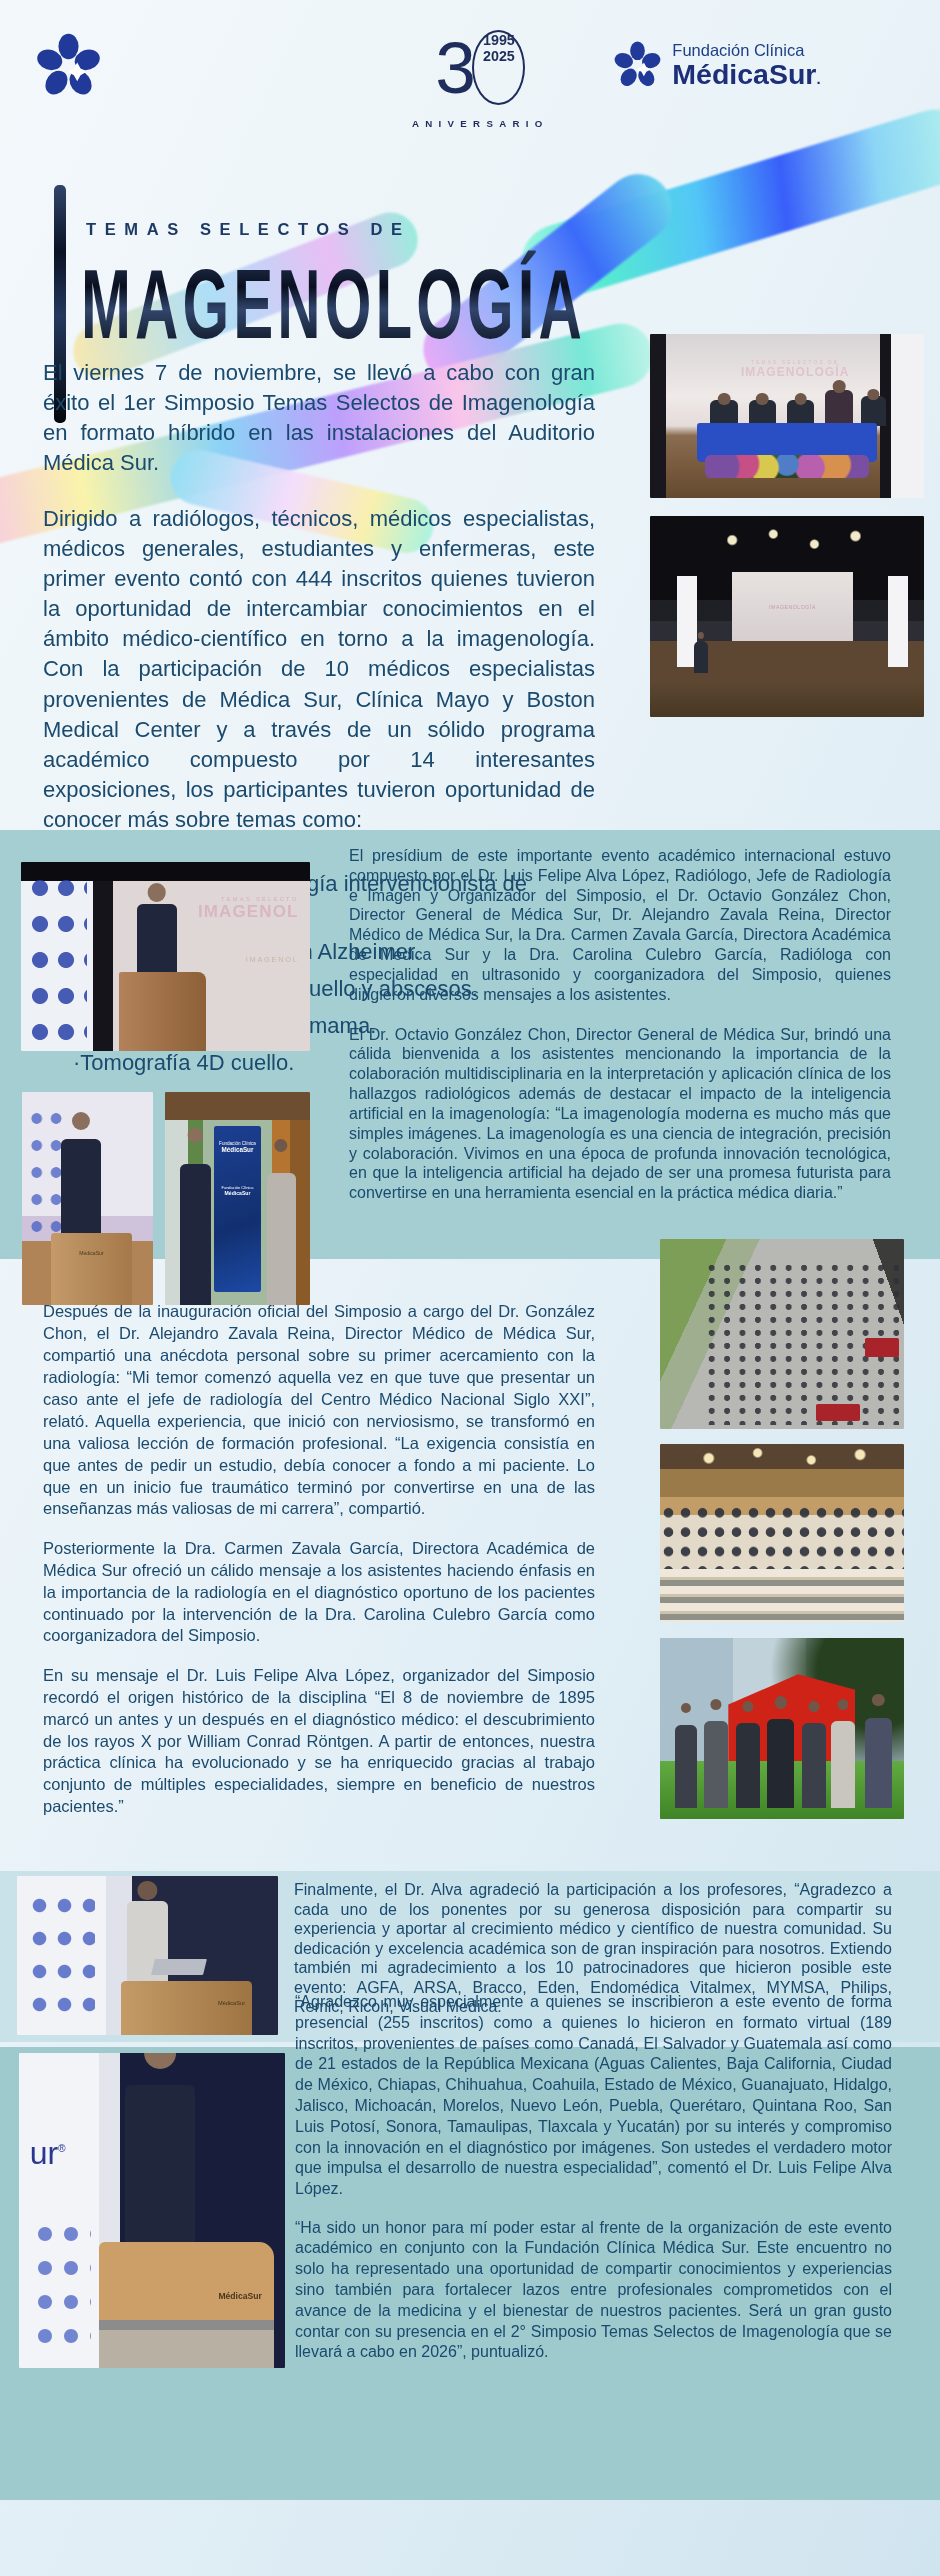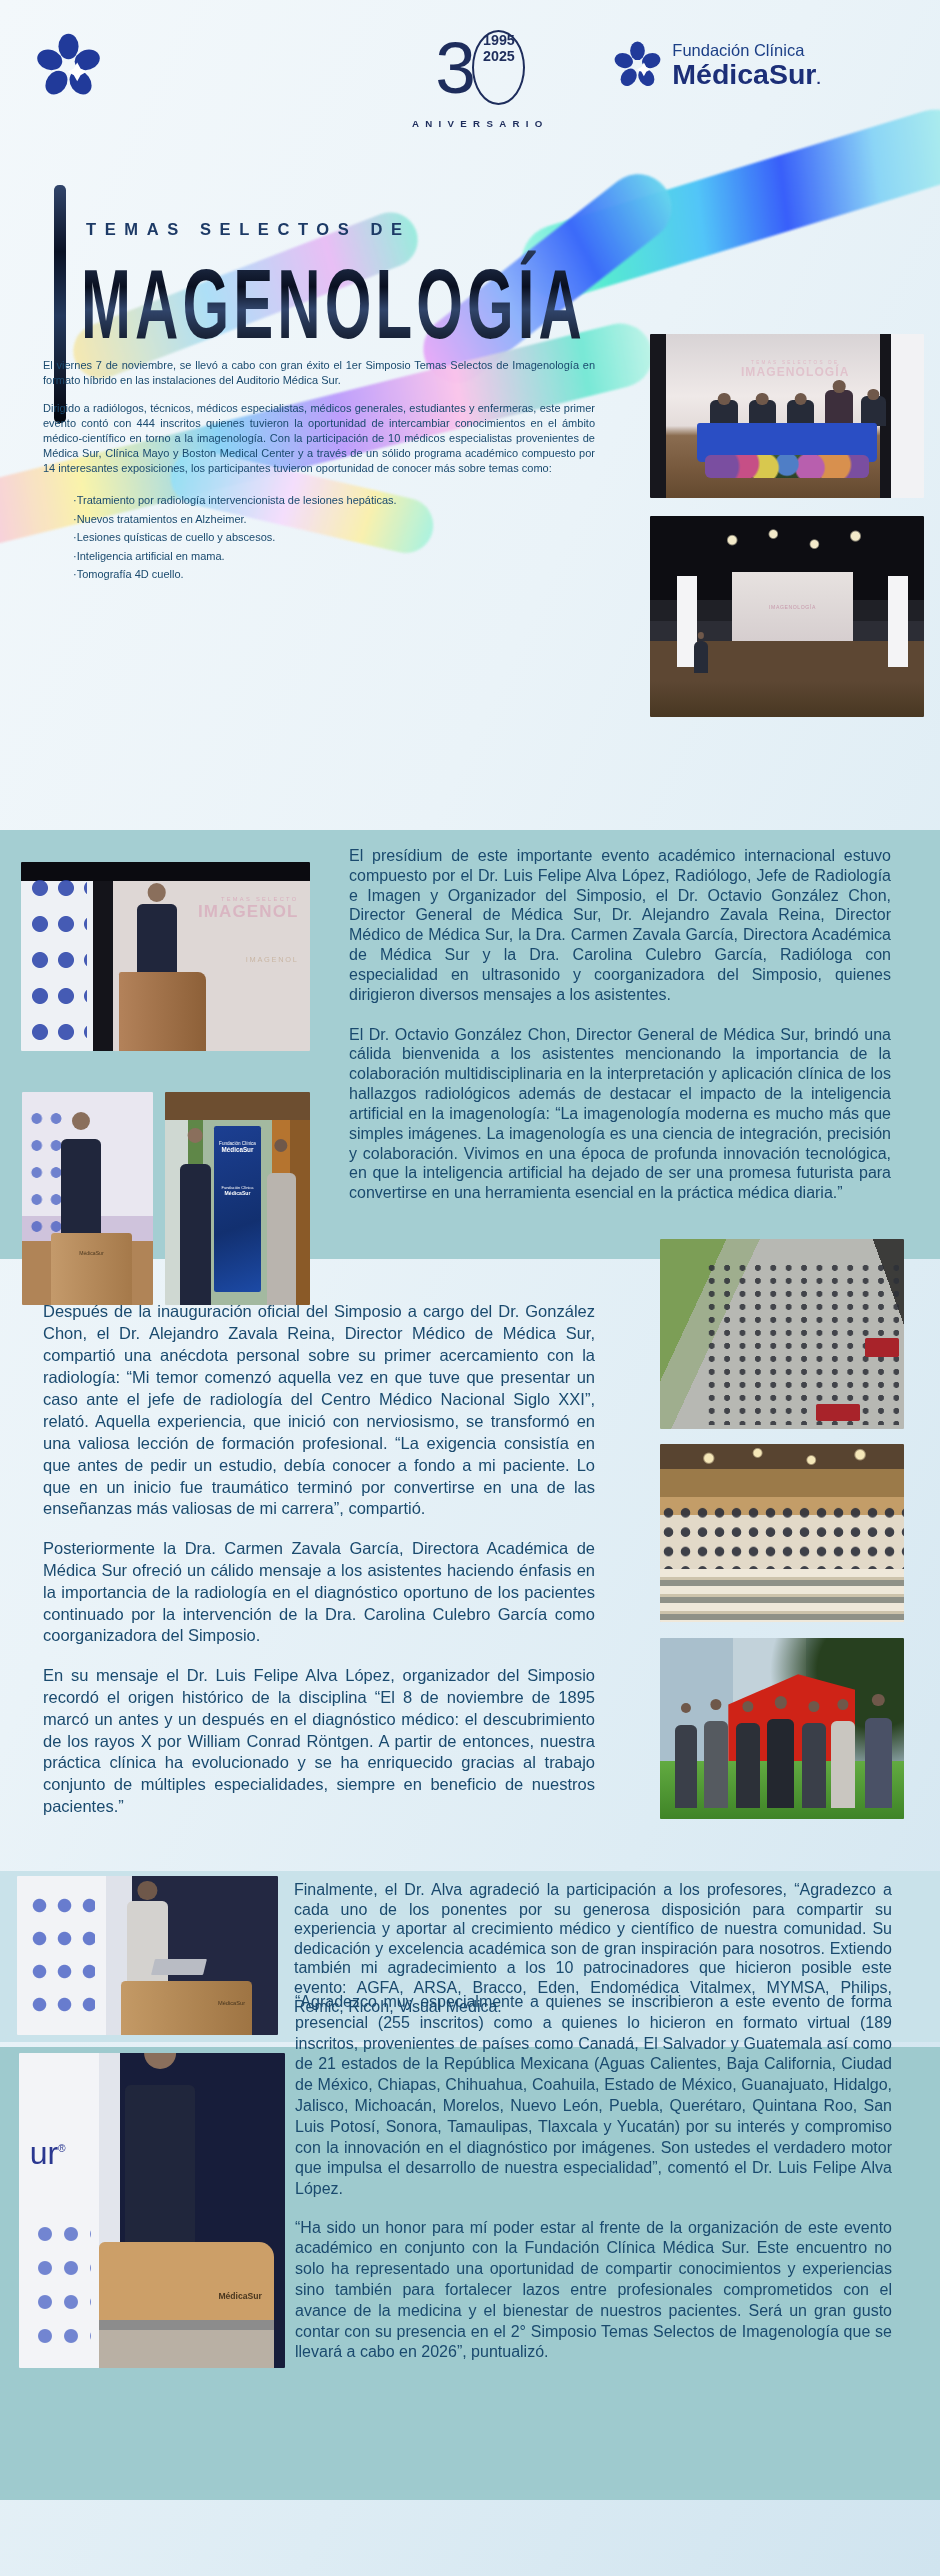--- a/index.html
+++ b/index.html
@@ -48,21 +48,21 @@
     -webkit-background-clip:text;background-clip:text;color:transparent;}
   
   .band{position:absolute;left:0;width:941px;z-index:1;}
   .band-2{top:830px;height:429px;background:#a4ced2;}
   .band-4{top:1871px;height:171px;background:#c9e2ea;}
   .band-5{top:2047px;height:453px;background:#9ecace;}
   
   .txt{position:absolute;z-index:2;color:#1a4a6e;text-align:justify;}
   .txt p{margin:0 0 1.15em 0;}
   .txt p:last-child{margin-bottom:0;}
-  .t1{left:43px;top:358px;width:552px;font-size:11px;line-height:1.37;}
+  .t1{left:43px;top:358px;width:552px;font-size:22px;line-height:1.37;}
   .bullets{margin-top:1.55em;padding-left:30px;}
   .bullets div{margin-bottom:.32em;text-align:left;}
   .t2{left:349px;top:846px;width:542px;font-size:16px;line-height:1.24;}
   .t2 p{margin-bottom:1.25em;}
   .t3{left:43px;top:1301px;width:552px;font-size:16.5px;line-height:1.33;}
   .t3 p{margin-bottom:1.05em;}
   .t4{left:294px;top:1880px;width:598px;font-size:16px;line-height:1.22;}
   .t5{left:295px;top:1992px;width:597px;font-size:16px;line-height:1.30;}
   .t5 p{margin-bottom:1.1em;}
   

